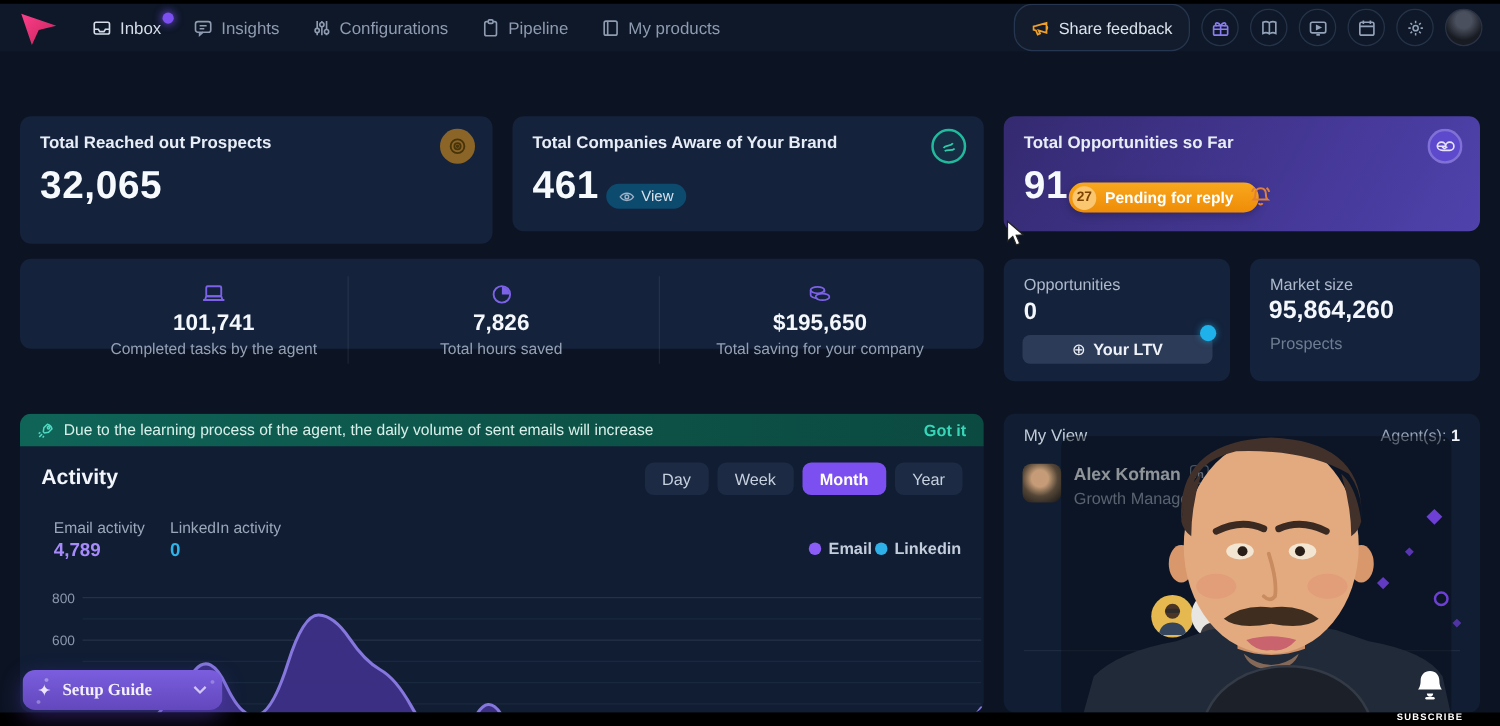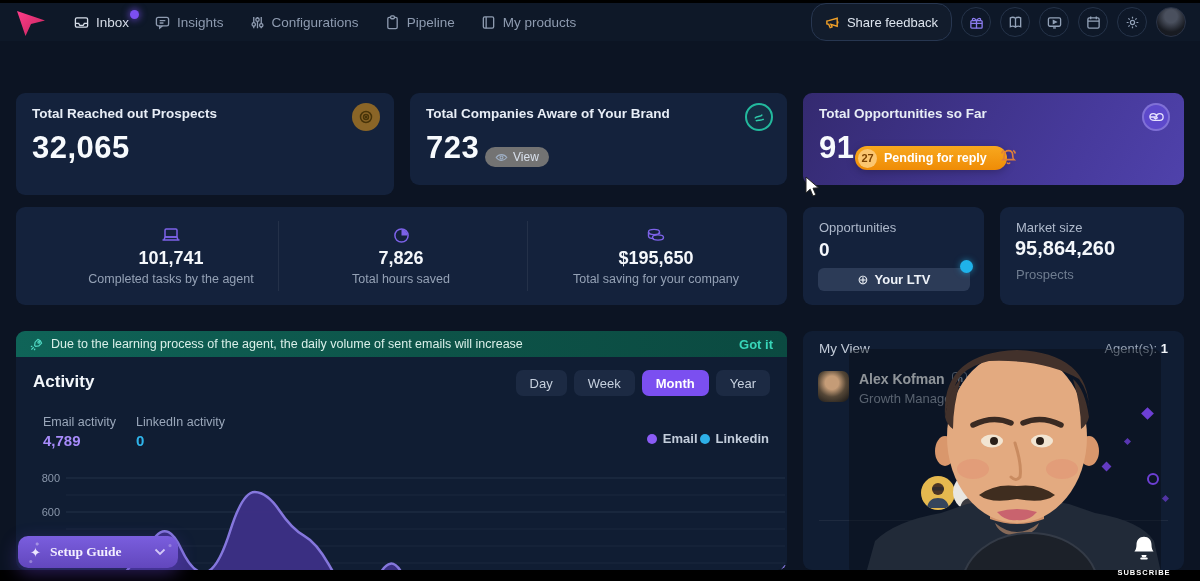--- a/index.html
+++ b/index.html
@@ -38,31 +38,31 @@
   .card3 { left:803px; top:93px; width:381px; height:92px;
            background:linear-gradient(120deg,#342a70 0%, #473a9c 70%, #4f42ab 100%); }
   .card-title { position:absolute; left:16px; top:13px; font-size:13.5px; font-weight:700; color:#e7edf6; }
   .card-value { position:absolute; left:16px; top:37px; font-size:31px; font-weight:700; color:#f7fafd; letter-spacing:.5px; }
   .corner-icon { position:absolute; right:14px; top:10px; width:28px; height:28px; border-radius:50%;
                  display:flex; align-items:center; justify-content:center; }
   .corner-icon.gold { background:#8a6527; color:#483409; }
   .corner-icon.teal { border:2px solid #23b99d; background:rgba(35,185,157,.08); color:#2fcdad; }
   .corner-icon.viol { background:#5d49cb; box-shadow:inset 0 0 0 2px rgba(255,255,255,.22); color:#e7e3ff; }
   .view-pill { position:absolute; left:75px; top:54px; display:flex; align-items:center; gap:5px; height:20px;
-               padding:0 10px; background:#737373; border-radius:11px; font-size:12px; color:#d8e0ec; cursor:pointer; }
+               padding:0 10px; background:#0c4a6e; border-radius:11px; font-size:12px; color:#d8e0ec; cursor:pointer; }
   .pending-pill { position:absolute; left:52px; top:53px; display:flex; align-items:center; gap:7px; height:24px;
                   padding:0 20px 0 3px; border-radius:13px; cursor:pointer;
                   background:linear-gradient(180deg,#f8a81e,#ef8c06); box-shadow:0 2px 8px rgba(0,0,0,.25); }
   .pending-badge { width:19px; height:19px; border-radius:50%; background:#fbc670; color:#7d4300;
                    font-size:11px; font-weight:700; display:flex; align-items:center; justify-content:center; }
   .pending-text { font-size:12.5px; font-weight:700; color:#fff; }
   .bell-orange { position:absolute; left:196px; top:55px; color:#df7f3b; }
 
   
-  .metrics-card { left:16px; top:207px; width:771px; height:98px; }
+  .metrics-card { left:16px; top:207px; width:771px; height:72px; }
   .metric { position:absolute; top:0; height:98px; display:flex; flex-direction:column; align-items:center; justify-content:center; gap:3px; }
   .metric .m-icon { color:#7c62e8; height:18px; }
   .metric .m-value { font-size:18px; font-weight:700; color:#f4f7fb; }
   .metric .m-label { font-size:12.5px; color:#94a1b5; }
   .vdiv { position:absolute; top:14px; width:1px; height:70px; background:rgba(255,255,255,.07); }
   .opp-card { left:803px; top:207px; width:181px; height:98px; }
   .opp-title { position:absolute; left:16px; top:13px; font-size:13px; color:#aeb9cb; }
   .opp-value { position:absolute; left:16px; top:32px; font-size:19px; font-weight:700; color:#f4f7fb; }
   .ltv-btn { position:absolute; left:15px; top:61px; width:152px; height:23px; background:#2c3b57; border-radius:6px;
              display:flex; align-items:center; justify-content:center; gap:6px; font-size:13px; font-weight:700;
@@ -239,21 +239,21 @@
     <svg viewBox="0 0 16 16" width="16" height="16" fill="none" stroke="currentColor" stroke-width="1.5">
       <circle cx="8" cy="8" r="5.5"></circle>
         <circle cx="8" cy="8" r="2.5"></circle>
         <circle cx="8" cy="8" r="0.6" fill="currentColor"></circle>
     </svg>
   </div>
 </div>
 
 <div class="abs card card2">
   <div class="card-title">Total Companies Aware of Your Brand</div>
-  <div class="card-value">723</div>
+  <div class="card-value">461</div>
   <div class="view-pill">
     <svg viewBox="0 0 16 16" width="13" height="13" fill="none" stroke="#9fb0c6" stroke-width="1.4">
       <path d="M1.5 8S4 4.5 8 4.5 14.5 8 14.5 8 12 11.5 8 11.5 1.5 8 1.5 8z"></path>
         <circle cx="8" cy="8" r="1.8"></circle>
     </svg>
     <span>View</span>
   </div>
   <div class="corner-icon teal">
     <svg viewBox="0 0 16 16" width="15" height="15" fill="none" stroke="currentColor" stroke-width="1.5">
       <path d="M3 9c2-3 6-1 8-4M4 11.5c3-1.5 6 .5 8.5-2"></path>

